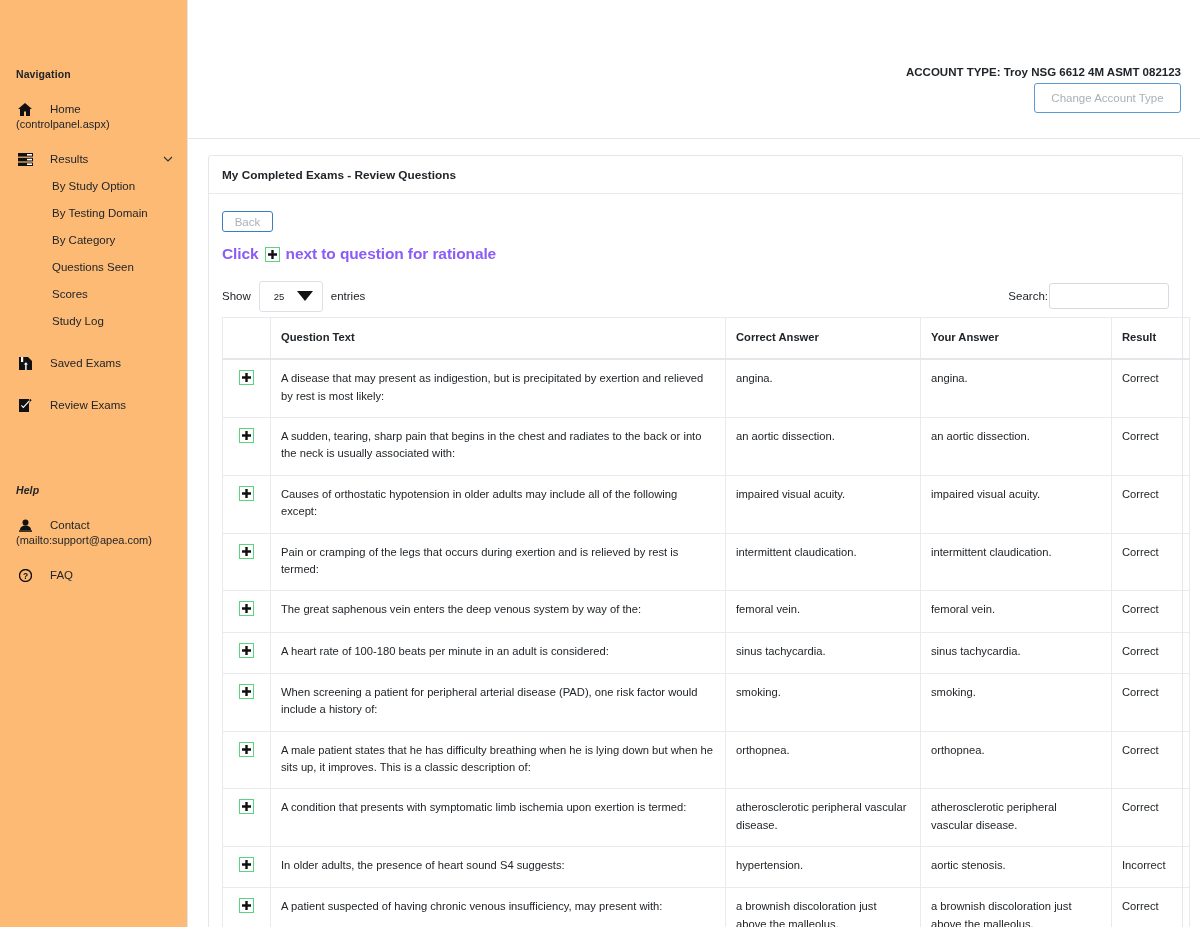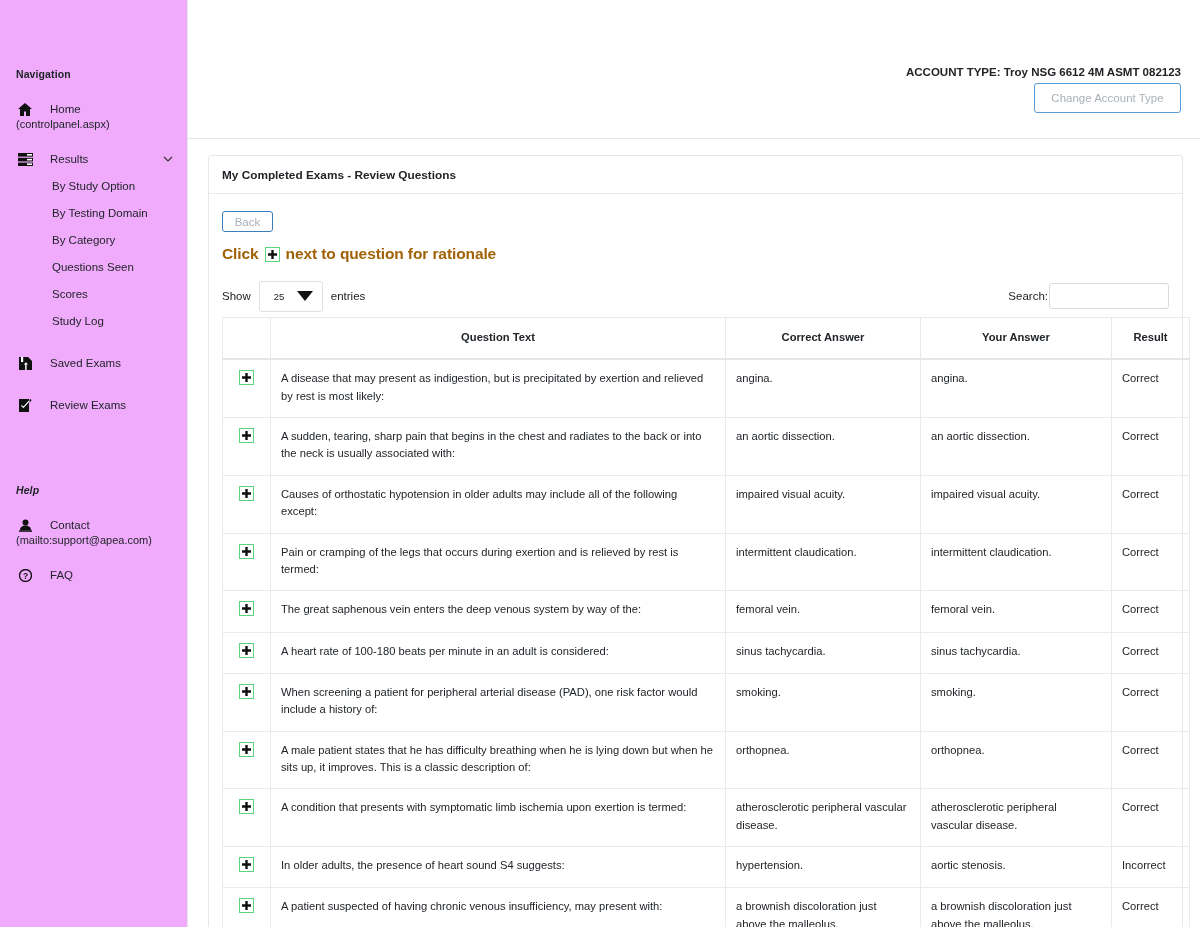--- a/index.html
+++ b/index.html
@@ -10,21 +10,21 @@
     font-family: "Liberation Sans", sans-serif;
     color: #212529;
     overflow: hidden;
   }
   #root { position: relative; width: 1200px; height: 927px; }
 
   
   #sidebar {
     position: absolute; left: 0; top: 0;
     width: 188px; height: 927px;
-    background: #f0abfc;
+    background: #fdba74;
     border-right: 1px solid #e3e6ea;
   }
   .nav-heading {
     font-size: 10.5px; font-weight: 700; color: #212529;
     padding: 0 0 0 16px; margin-top: 68px; letter-spacing: .1px;
   }
   .nav-heading.help { margin-top: 66px; font-style: italic; }
   .nav-item {
     display: flex; align-items: center;
     height: 26px; padding-left: 16px; margin-top: 16px;
@@ -83,21 +83,21 @@
 
   #back-btn {
     width: 51px; height: 21px;
     border: 1px solid #3a7ebf; border-radius: 3px;
     background: #ffffff; color: #a9b1b8;
     font-size: 11.5px; font-family: "Liberation Sans", sans-serif;
     cursor: pointer; padding: 0;
   }
   #rationale-note {
     margin-top: 13px; font-size: 15.5px; font-weight: 700;
-    color: #a16207; display: flex; align-items: center; gap: 0;
+    color: #8b5cf6; display: flex; align-items: center; gap: 0;
     letter-spacing: -.1px;
   }
   .plus-box {
     display: inline-flex; align-items: center; justify-content: center;
     width: 15px; height: 15px; border: 1px solid #5cd37f;
     background: #ffffff; margin: 0 6px; flex: 0 0 15px;
   }
   .plus-box svg { display:block; }
 
   
@@ -130,21 +130,21 @@
   
   #qtable { width: 949px; border-collapse: collapse; margin-top: 4px; table-layout: fixed; }
   #qtable th, #qtable td {
     border: 1px solid #e8eaed;
     vertical-align: top;
     font-size: 11.2px;
     color: #212529;
     line-height: 1.55;
   }
   #qtable th {
-    font-weight: 700; text-align: center;
+    font-weight: 700; text-align: left;
     padding: 11px 10px 12px 10px;
     border-bottom-width: 2px; border-bottom-color: #e4e7ea;
   }
   #qtable td { padding: 10px 10px 12px 10px; }
   .col-exp { width: 48px; }
   .col-q    { width: 455px; }
   .col-ca   { width: 195px; }
   .col-ya   { width: 191px; }
   .col-res  { width: 78px; }
   td.exp-cell { text-align: center; padding-top: 9px; }

